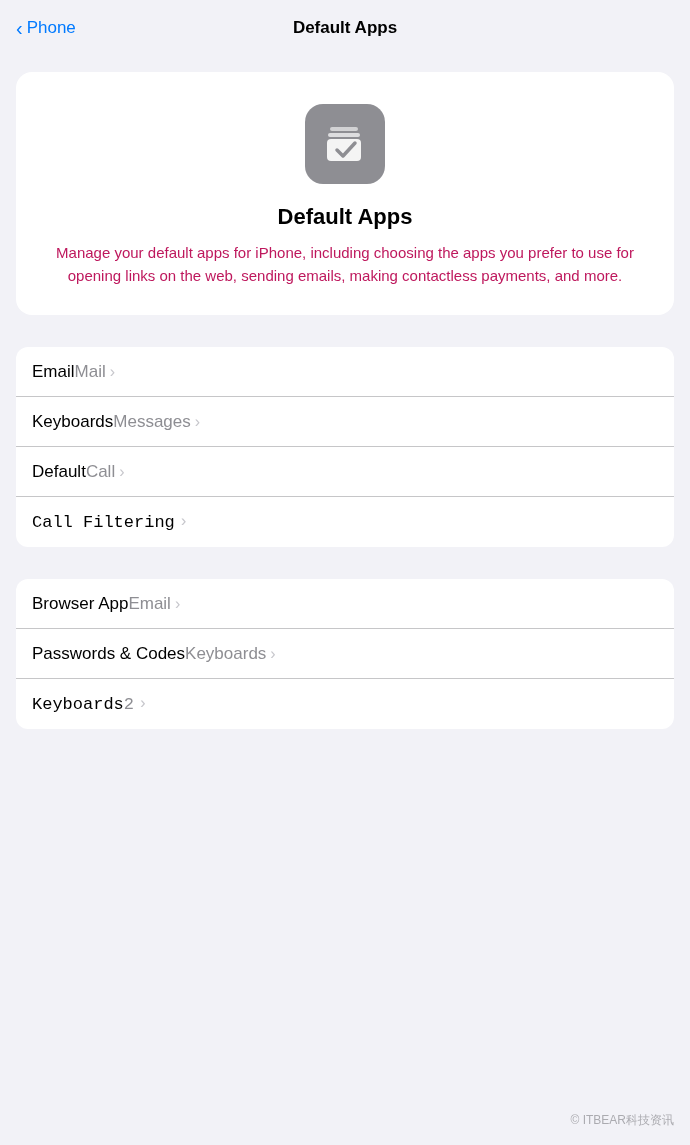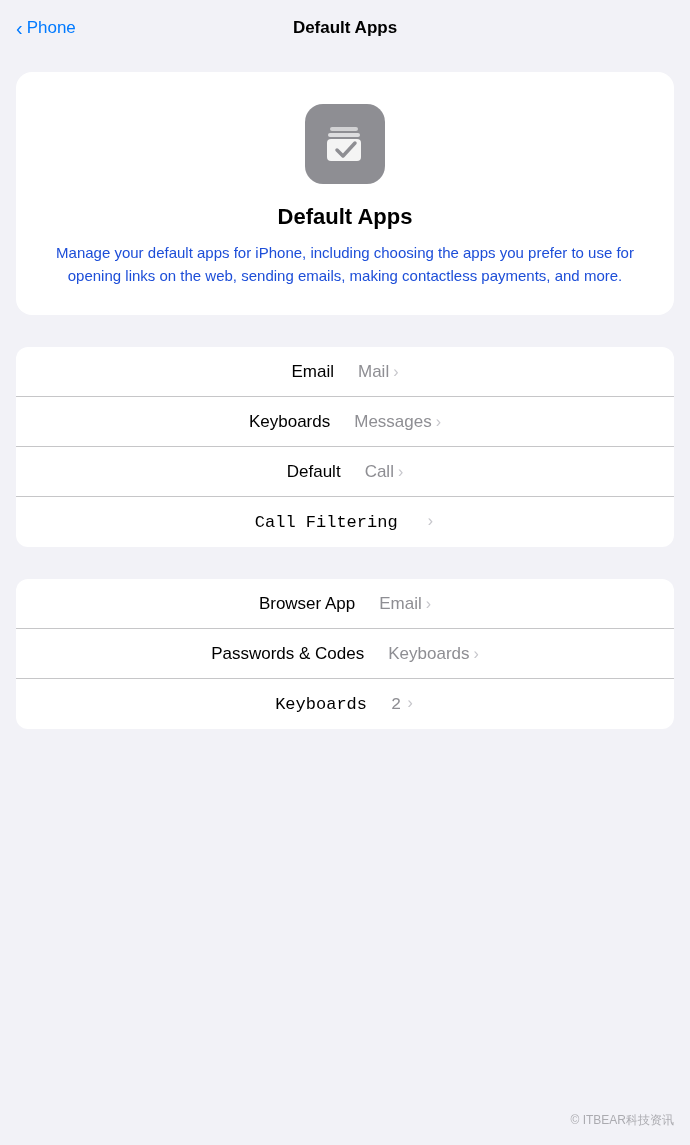--- a/index.html
+++ b/index.html
@@ -81,36 +81,36 @@
 
     .hero-title {
       font-size: 22px;
       font-weight: 700;
       color: #000;
       margin-bottom: 12px;
     }
 
     .hero-description {
       font-size: 15px;
-      color: #1d4ed8;
+      color: #be185d;
       line-height: 1.5;
     }
 
     
     .settings-group {
       margin: 0 16px 32px 16px;
       background: #fff;
       border-radius: 12px;
       overflow: hidden;
     }
 
     .settings-row {
       display: flex;
       align-items: center;
-      justify-content: center;
+      justify-content: flex-start;
       padding: 13px 16px;
       min-height: 50px;
       border-bottom: 0.5px solid #c6c6c8;
       position: relative;
     }
 
     .settings-row:last-child {
       border-bottom: none;
       font-family: Liberation Mono, monospace;
     }
@@ -122,21 +122,20 @@
 
     .row-right {
       display: flex;
       align-items: center;
       gap: 4px;
     }
 
     .row-value {
       font-size: 17px;
       color: #8e8e93;
-      padding-left: 24px;
     }
 
     .chevron-right {
       color: #c7c7cc;
       font-size: 16px;
       font-weight: 500;
     }
 
     
     .watermark {

